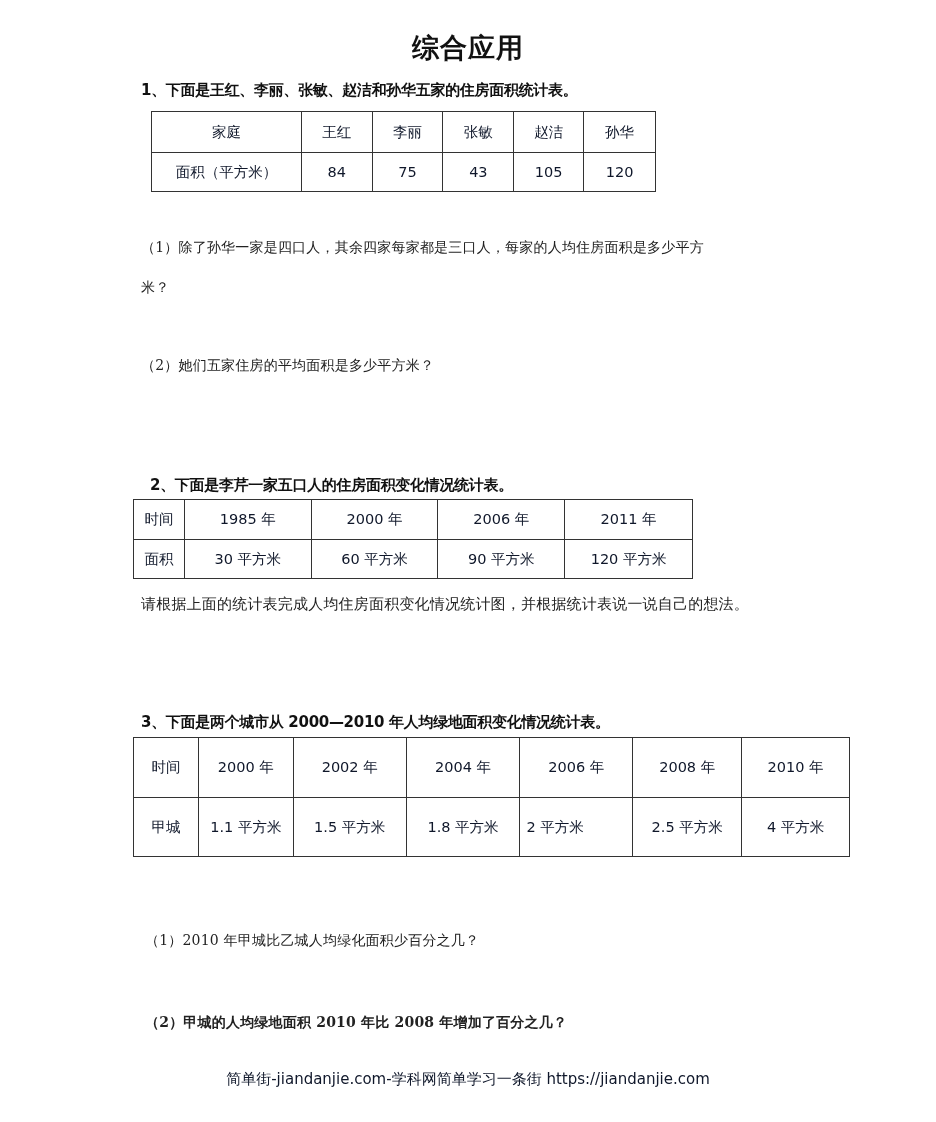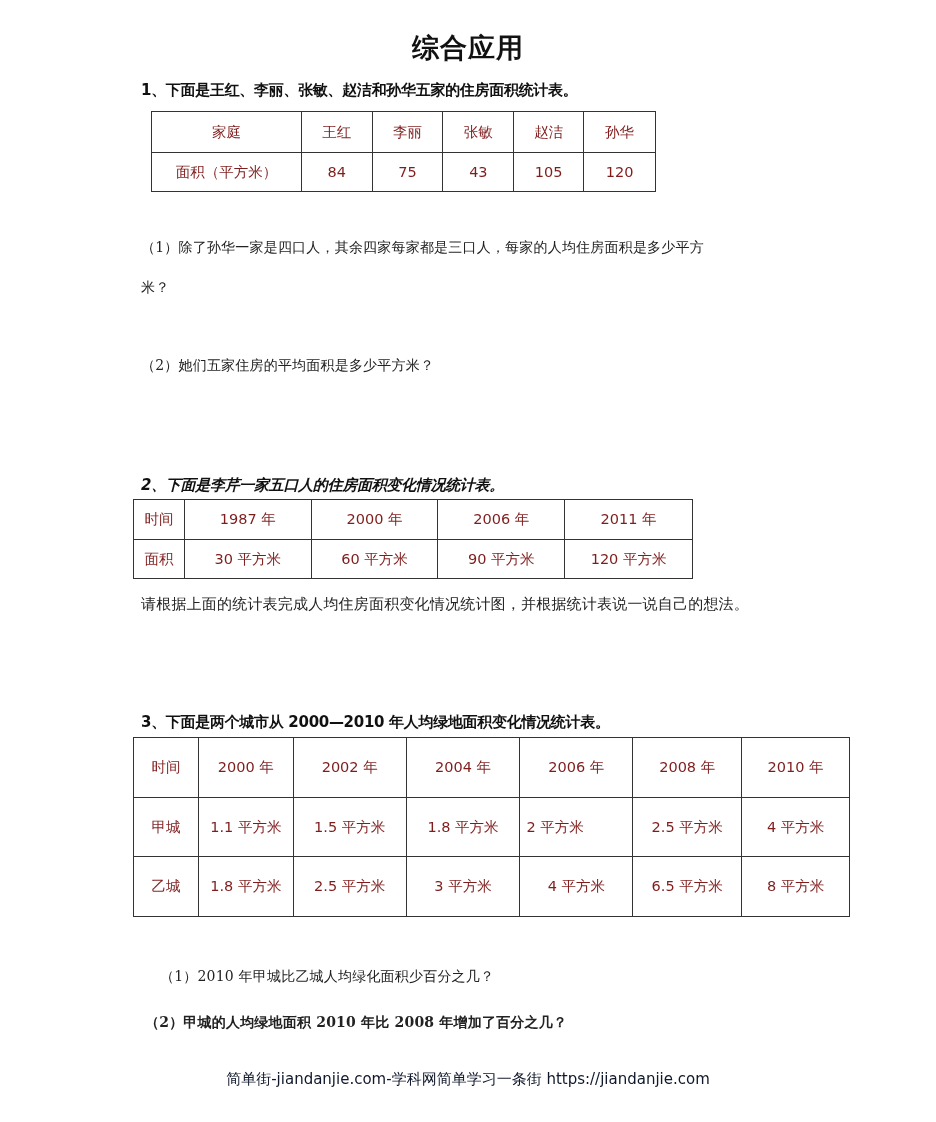--- a/index.html
+++ b/index.html
@@ -18,21 +18,21 @@
     font-family: "DejaVu Sans", "Liberation Sans", sans-serif;
     font-size: 15px; font-weight: bold; color: #111; white-space: nowrap;
     letter-spacing: -0.3px;
   }
   .body-text {
     font-size: 14px; color: #222; white-space: nowrap; letter-spacing: 0.2px;
   }
   table.grid {
     position: absolute; border-collapse: collapse;
     font-family: "DejaVu Sans", "Liberation Sans", sans-serif;
-    font-size: 14.5px; color: #7f1d1d;
+    font-size: 14.5px; color: #0f172a;
   }
   table.grid td {
     border: 1.5px solid #333; text-align: center; vertical-align: middle;
     padding: 0; white-space: nowrap;
   }
   table.grid td.left { text-align: left; padding-left: 6px; }
   .footer {
     left: 0; width: 936px; top: 1070px; text-align: center;
     font-family: "DejaVu Sans", "Liberation Sans", sans-serif;
     font-size: 15px; color: #0f172a; white-space: nowrap;
@@ -71,34 +71,34 @@
     <td>105</td>
     <td>120</td>
   </tr>
 </tbody>
   </table>
 
 <div class="abs body-text" style="left:141px; top:239px;">（1）除了孙华一家是四口人，其余四家每家都是三口人，每家的人均住房面积是多少平方</div>
 <div class="abs body-text" style="left:141px; top:279px;">米？</div>
 <div class="abs body-text" style="left:141px; top:357px;">（2）她们五家住房的平均面积是多少平方米？</div>
 
-<div class="abs q-heading" style="left:141px; top:476px;font-style:italic;">2、下面是李芹一家五口人的住房面积变化情况统计表。</div>
+<div class="abs q-heading" style="left:150px; top:476px;">2、下面是李芹一家五口人的住房面积变化情况统计表。</div>
 
 <table class="grid" style="left:133px; top:499px; width:560px;">
   <colgroup>
     <col style="width:51px">
       <col style="width:127px">
       <col style="width:127px">
       <col style="width:127px">
       <col style="width:128px">
   </colgroup>
   <tbody>
       <tr style="height:40px;">
     <td>时间</td>
-    <td>1987 年</td>
+    <td>1985 年</td>
     <td>2000 年</td>
     <td>2006 年</td>
     <td>2011 年</td>
   </tr>
   <tr style="height:39px;">
     <td>面积</td>
     <td>30 平方米</td>
     <td>60 平方米</td>
     <td>90 平方米</td>
     <td>120 平方米</td>
@@ -132,28 +132,19 @@
   </tr>
   <tr style="height:59px;">
     <td>甲城</td>
     <td>1.1 平方米</td>
     <td>1.5 平方米</td>
     <td>1.8 平方米</td>
     <td class="left">2 平方米</td>
     <td>2.5 平方米</td>
     <td>4 平方米</td>
   </tr>
-  <tr style="height:60px;">
-    <td>乙城</td>
-    <td>1.8 平方米</td>
-    <td>2.5 平方米</td>
-    <td>3 平方米</td>
-    <td>4 平方米</td>
-    <td>6.5 平方米</td>
-    <td>8 平方米</td>
-  </tr>
 </tbody>
   </table>
 
-<div class="abs body-text" style="left:160px; top:932px;margin-top:36px;">（1）2010 年甲城比乙城人均绿化面积少百分之几？</div>
+<div class="abs body-text" style="left:145px; top:932px;">（1）2010 年甲城比乙城人均绿化面积少百分之几？</div>
 <div class="abs body-text" style="left:145px; top:1014px;font-weight:bold;">（2）甲城的人均绿地面积 2010 年比 2008 年增加了百分之几？</div>
 
 <div class="abs footer">简单街-jiandanjie.com-学科网简单学习一条街 https://jiandanjie.com</div>
 
 </body></html>

